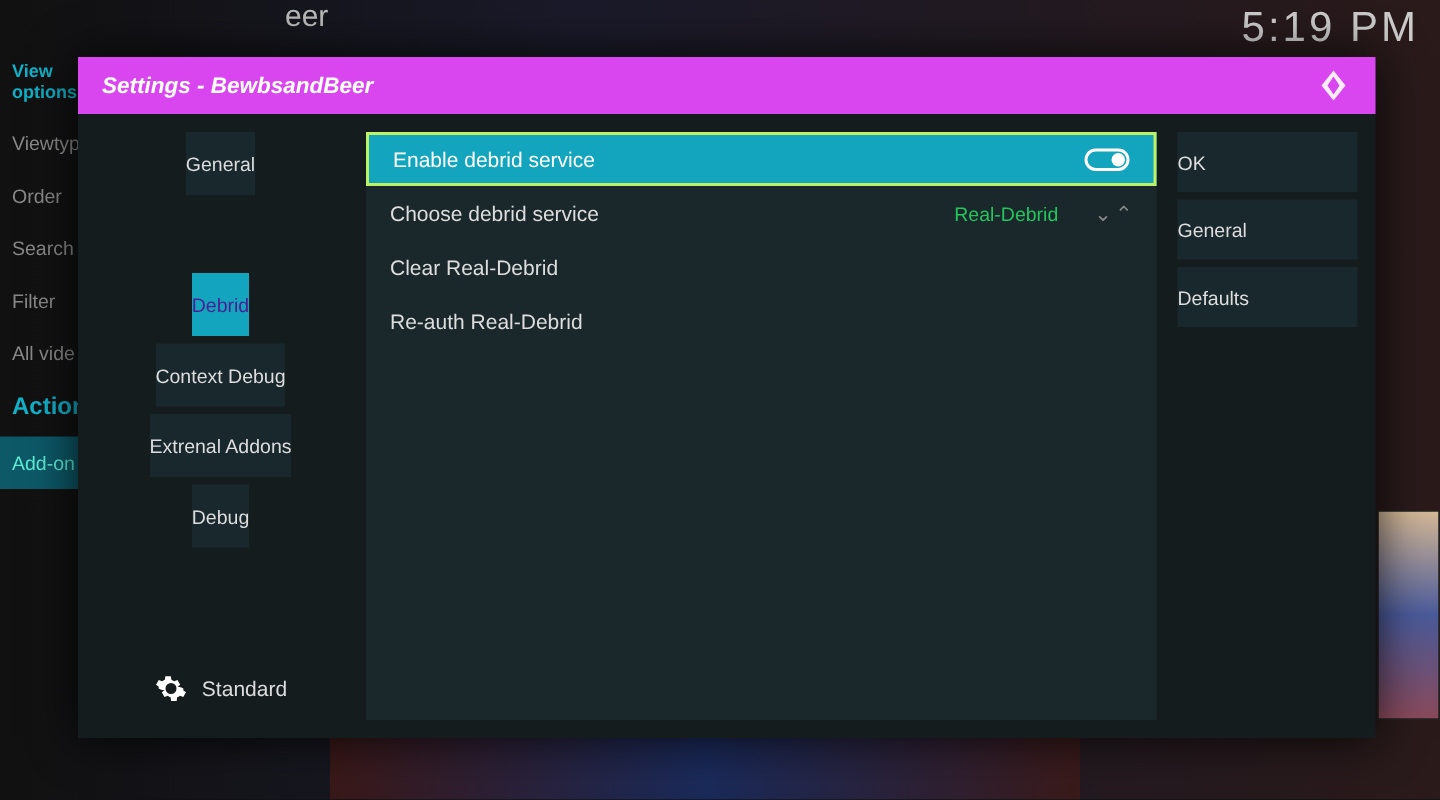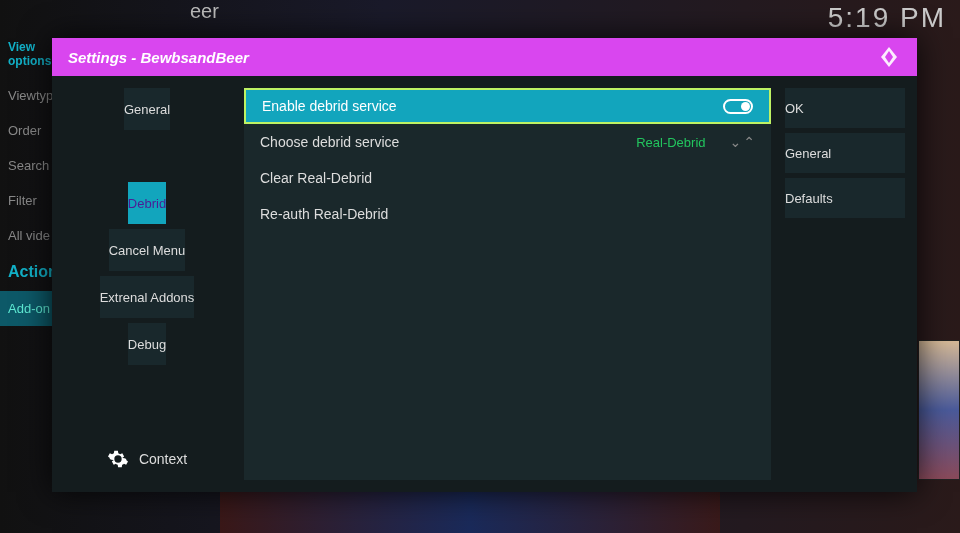--- a/index.html
+++ b/index.html
@@ -72,35 +72,35 @@
   <div class="dialog-body">
     <div class="left-col">
       <div class="cat-btn">
           <span>General</span>
         </div>
       <div class="cat-empty"></div>
       <div class="cat-btn selected">
           <span>Debrid</span>
         </div>
       <div class="cat-btn">
-          <span>Cancel Menu</span>
+          <span>Context Debug</span>
         </div>
       <div class="cat-btn">
           <span>Extrenal Addons</span>
         </div>
       <div class="cat-btn">
           <span>Debug</span>
         </div>
       <div class="cat-separator"></div>
       <div class="cat-spacer"></div>
       <div class="level-btn">
         <svg class="gear" viewBox="0 0 24 24" fill="#fff">
           <path d="M12 8a4 4 0 100 8 4 4 0 000-8zm9 4a7 7 0 01-.1 1.2l2 1.6-2 3.4-2.4-1a7 7 0 01-2 1.2l-.4 2.6h-4l-.4-2.6a7 7 0 01-2-1.2l-2.4 1-2-3.4 2-1.6A7 7 0 013 12a7 7 0 01.1-1.2l-2-1.6 2-3.4 2.4 1a7 7 0 012-1.2L7.9 3h4l.4 2.6a7 7 0 012 1.2l2.4-1 2 3.4-2 1.6A7 7 0 0121 12z"></path>
         </svg>
-        <span>Context</span>
+        <span>Standard</span>
       </div>
     </div>
 
     <div class="middle-col">
       <div class="opt-row highlighted">
         <span class="opt-label">Enable debrid service</span>
         <div class="toggle toggle-on"></div>
       </div>
       <div class="opt-row">
         <span class="opt-label">Choose debrid service</span>

